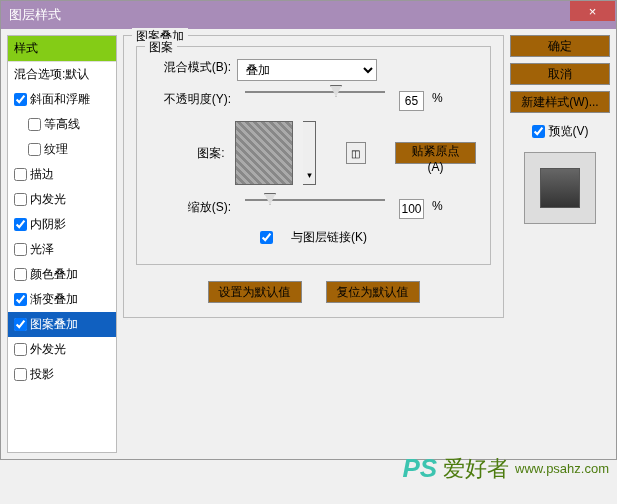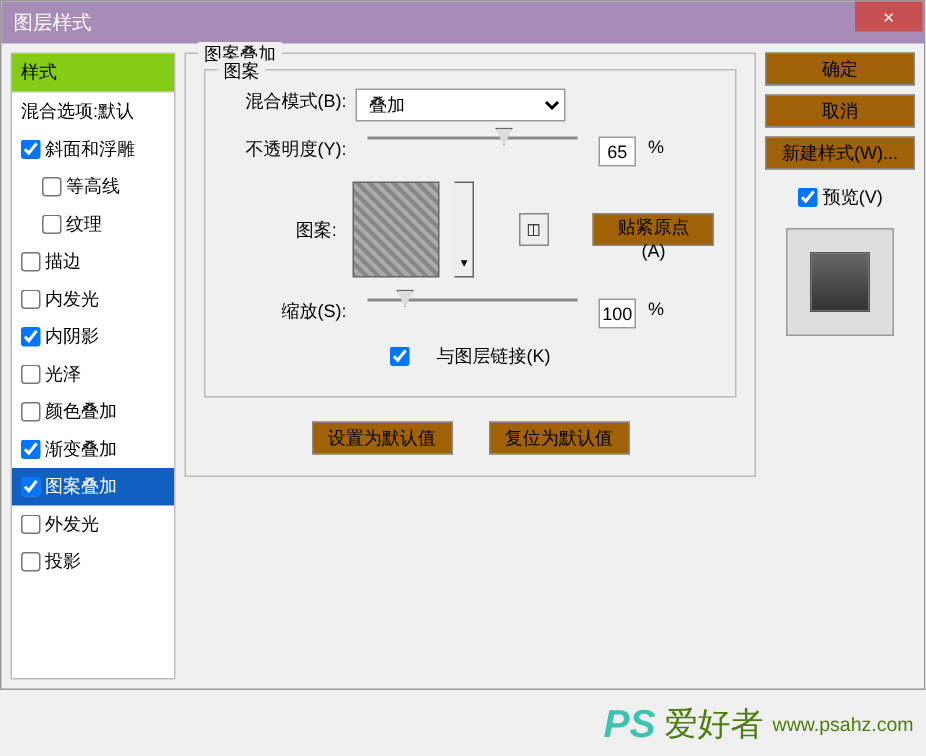--- a/index.html
+++ b/index.html
@@ -34,21 +34,21 @@
 .pattern-dd::after { content: "▾"; font-size: 9px; }
 .small-btn { width: 22px; height: 22px; border: 1px solid #888; background: #eee; cursor: pointer; display:flex; align-items:center; justify-content:center; font-size:10px; }
 .btn { height: 22px; border: 1px solid #888; background: #a16207; padding: 0 10px; cursor: pointer; }
 .btn-row { display: flex; gap: 24px; justify-content: center; margin-top: 16px; }
 .link-row { display: flex; justify-content: center; align-items: center; gap: 18px; margin-top: 5px; }
 .right { width: 100px; display: flex; flex-direction: column; gap: 6px; align-items: stretch; }
 .right .btn { width: 100%; }
 .preview-row { display: flex; align-items: center; gap: 4px; justify-content: center; margin-top: 4px; }
 .preview-box { width: 72px; height: 72px; border: 1px solid #999; background: #ddd; margin: 6px auto 0; display:flex; align-items:center; justify-content:center; }
 .preview-inner { width: 40px; height: 40px; background: linear-gradient(#666,#333); border:1px solid #555; }
-.watermark { position: absolute; bottom: 6px; right: 8px; display: flex; align-items: center; gap: 6px; }
+.watermark { position: absolute; bottom: 20px; right: 8px; display: flex; align-items: center; gap: 6px; }
 .watermark .ps { font-size: 26px; font-weight: bold; color: #3cc4b0; font-style: italic; }
 .watermark .cn { font-size: 22px; color: #4d7c0f; font-family: KaiTi, serif; }
 .watermark .url { font-size: 13px; color: #4d7c0f; }
 </style>
 </head>
 <body>
 
 <div class="window">
   <div class="titlebar">
     <span class="title">图层样式</span>

